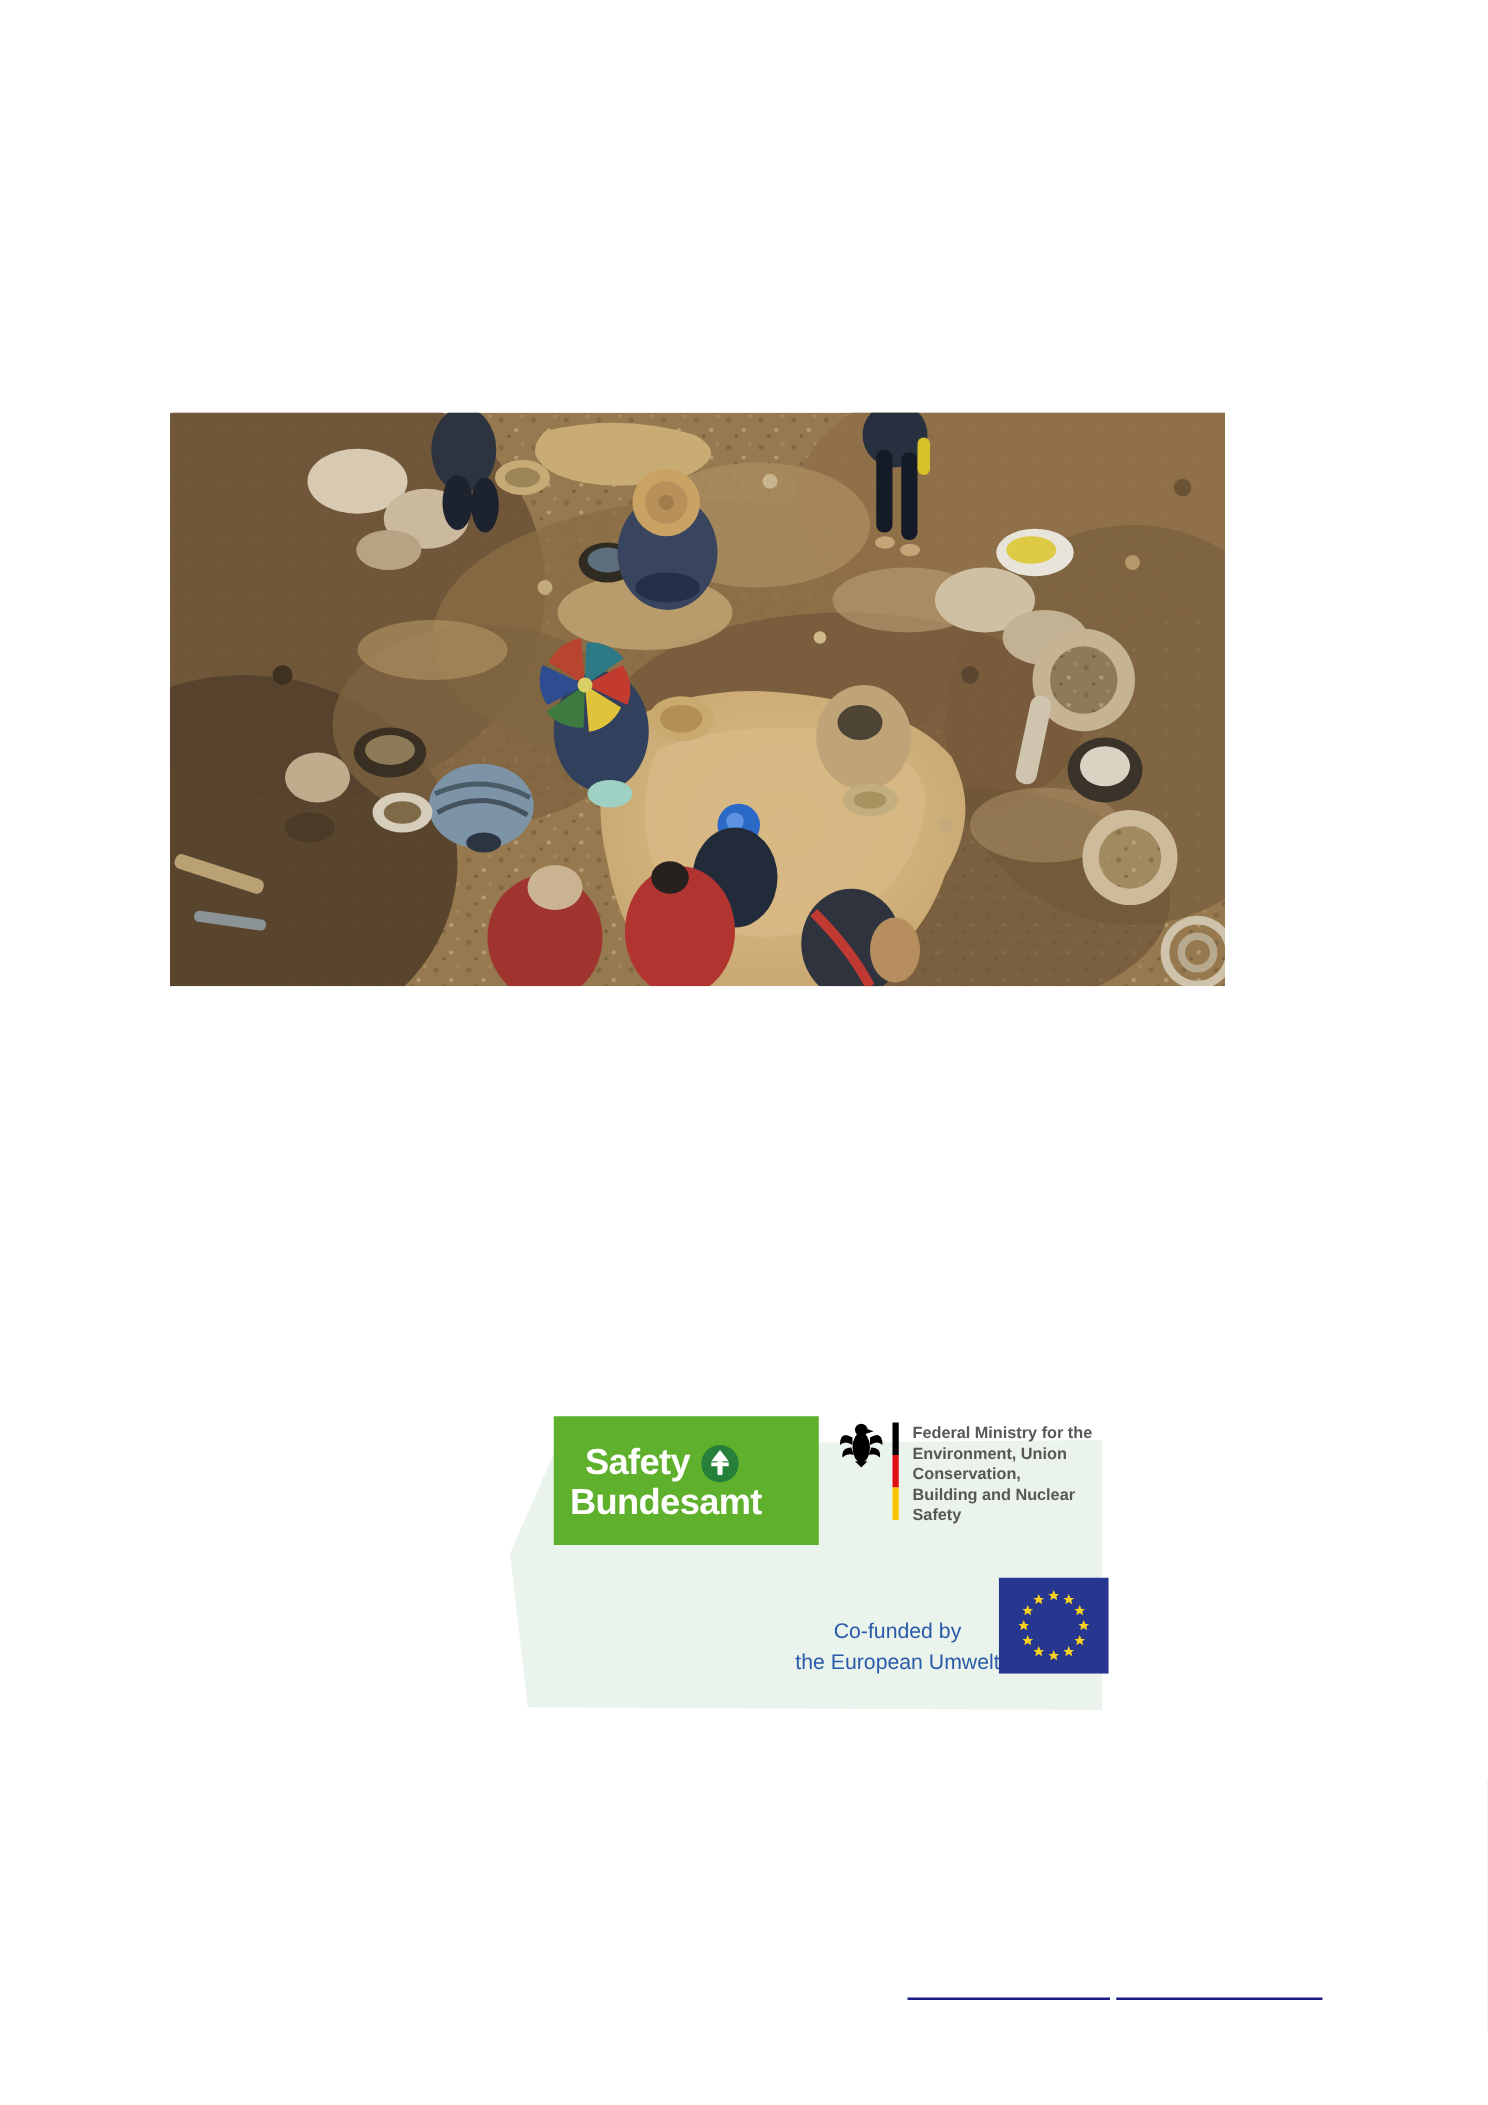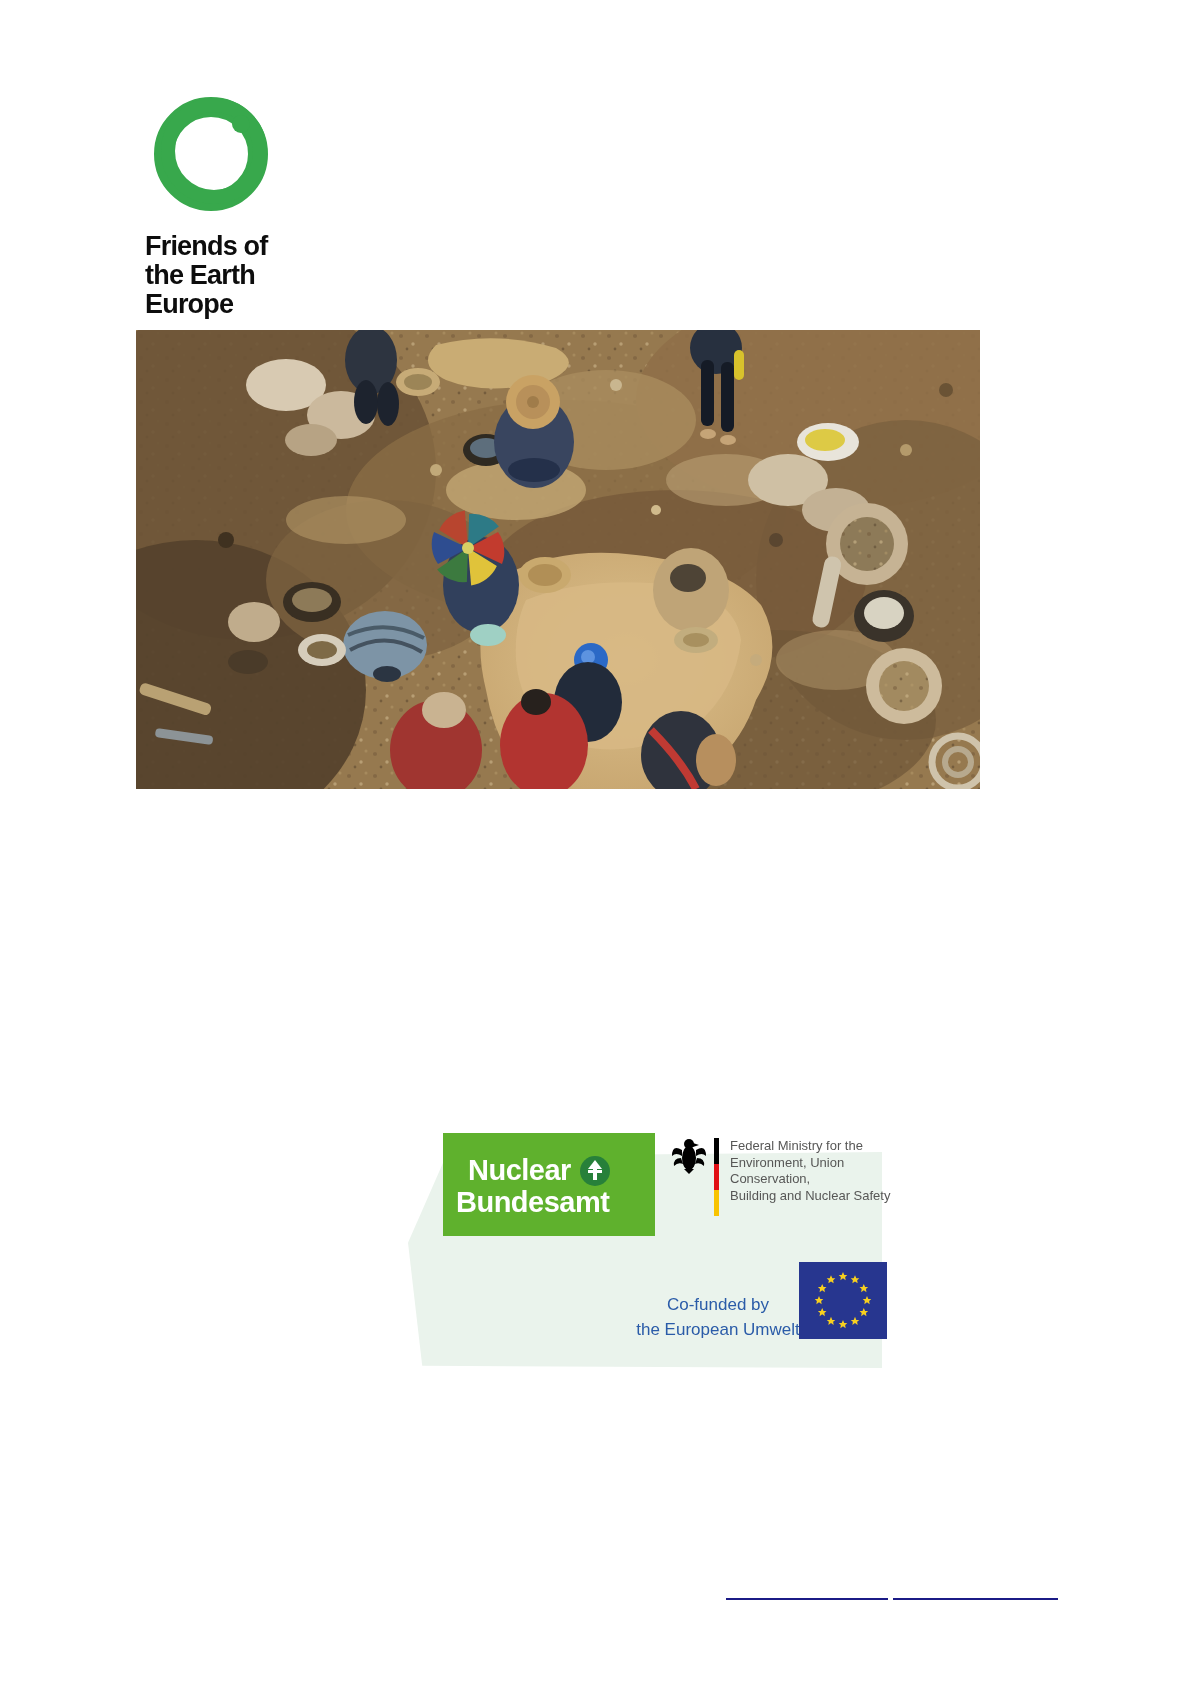--- a/index.html
+++ b/index.html
@@ -32,50 +32,38 @@
   .uba-line1{position:absolute;left:25px;top:21px;display:flex;align-items:center;gap:9px;
     font-weight:bold;font-size:29px;letter-spacing:-0.5px;}
   .uba-line2{position:absolute;left:13px;top:53px;font-weight:bold;font-size:29px;letter-spacing:-0.5px;}
   .uba-icon{width:30px;height:30px;}
   .ministry{position:absolute;left:670px;top:1130px;width:230px;height:110px;}
   .ministry-eagle{position:absolute;left:0px;top:6px;width:38px;height:40px;}
   .ministry-stripe{position:absolute;left:44px;top:8px;width:5px;height:78px;}
   .ministry-stripe div{width:5px;height:26px;}
   .ministry-text{
     position:absolute;left:60px;top:8px;width:170px;
-    font-size:13px;line-height:16.5px;font-weight:normal;color:#575756;
+    font-size:13px;line-height:16.5px;font-weight:bold;color:#575756;
   }
   .mava-box{position:absolute;left:443px;top:1261px;width:158px;height:98px;background:#ffffff;}
   .eu-label{
     position:absolute;left:628px;top:1292px;width:180px;text-align:center;
     color:#2a5ba8;font-weight:normal;font-size:17px;line-height:25px;
   }
   .eu-flag{position:absolute;left:799px;top:1262px;width:88px;height:77px;}
   
   .footer-line{position:absolute;top:1598px;height:0;border-top:2px solid #1b1b86;}
   .footer-line.one{left:726px;width:162px;}
   .footer-line.two{left:893px;width:165px;}
 </style>
 </head>
 <body>
 
 <div class="page">
 
-  <div class="foee-logo">
-    <svg class="foee-ring" viewBox="0 0 128 136">
-      <circle cx="63" cy="68" r="47" fill="none" stroke="#38a84c" stroke-width="20"></circle>
-      <circle cx="66" cy="65" r="46" fill="none" stroke="#38a84c" stroke-width="14"></circle>
-      <circle cx="93" cy="38" r="9" fill="#38a84c"></circle>
-    </svg>
-    <div class="foee-text">
-      <div>Friends of</div>
-      <div>the Earth</div>
-      <div>Europe</div>
-    </div>
-  </div>
 
   <div class="photo">
     <svg width="844" height="459" viewBox="0 0 844 459">
       <defs>
         <radialGradient id="pool" cx="50%" cy="45%" r="65%">
           <stop offset="0%" stop-color="#dcc08c"></stop>
             <stop offset="100%" stop-color="#c6a46e"></stop>
         </radialGradient>
         <pattern id="grit" width="26" height="22" patternUnits="userSpaceOnUse">
           <circle cx="5" cy="6" r="2.1" fill="#71583a" opacity="0.5"></circle>
@@ -208,21 +196,21 @@
       <circle cx="810" cy="60" r="7" fill="#6a5335"></circle>
       <circle cx="770" cy="120" r="6" fill="#b49a6b"></circle>
       <circle cx="620" cy="330" r="6" fill="#c5ab7c"></circle>
     </svg>
   </div>
 
   <div class="sponsor-band"></div>
 
   <div class="uba-box">
     <div class="uba-line1">
-      <span>Nuclear</span>
+      <span>Safety</span>
       <svg class="uba-icon" viewBox="0 0 30 30">
         <circle cx="15" cy="15" r="15" fill="#27803a"></circle>
         <rect x="13" y="10" width="4" height="14" fill="#ffffff"></rect>
         <path d="M15 4 L22 13 L8 13 Z" fill="#ffffff"></path>
         <rect x="8" y="14" width="14" height="3" fill="#ffffff"></rect>
       </svg>
     </div>
     <div class="uba-line2">Bundesamt</div>
   </div>
 

